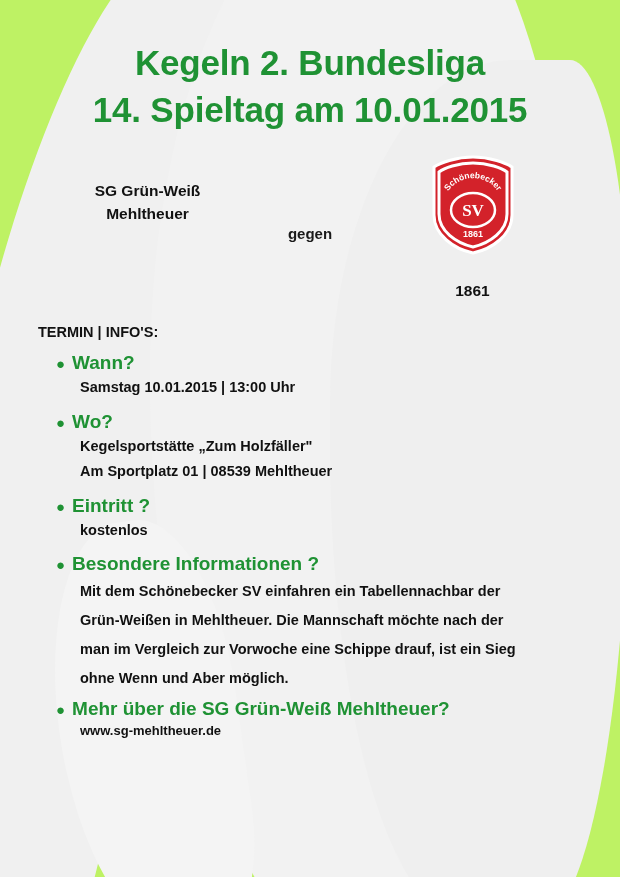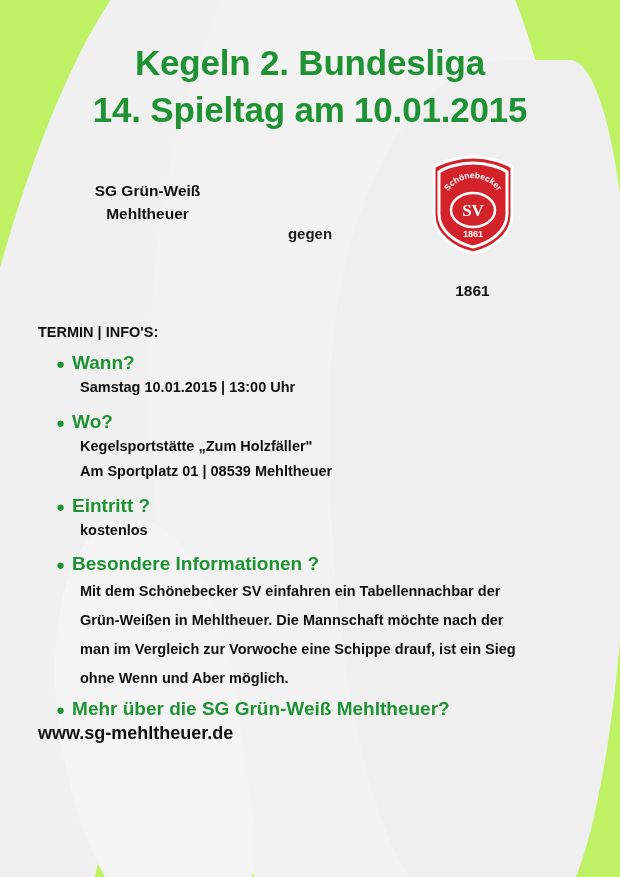--- a/index.html
+++ b/index.html
@@ -157,22 +157,23 @@
     margin-top: 2px;
   }
   .a.para {
     line-height: 1.72;
     margin-top: 4px;
     padding-right: 18px;
   }
   .gap { height: 11px; }
   .gap-sm { height: 7px; }
   .url {
-    font-weight: bold;
-    font-size: 18px;
+    margin-left: 42px;
+    font-weight: bold;
+    font-size: 13px;
     color: #111;
     margin-top: 3px;
   }
 </style>
 </head>
 <body>
 
 <div id="poster">
 
   <div class="wm wm-1"></div>

